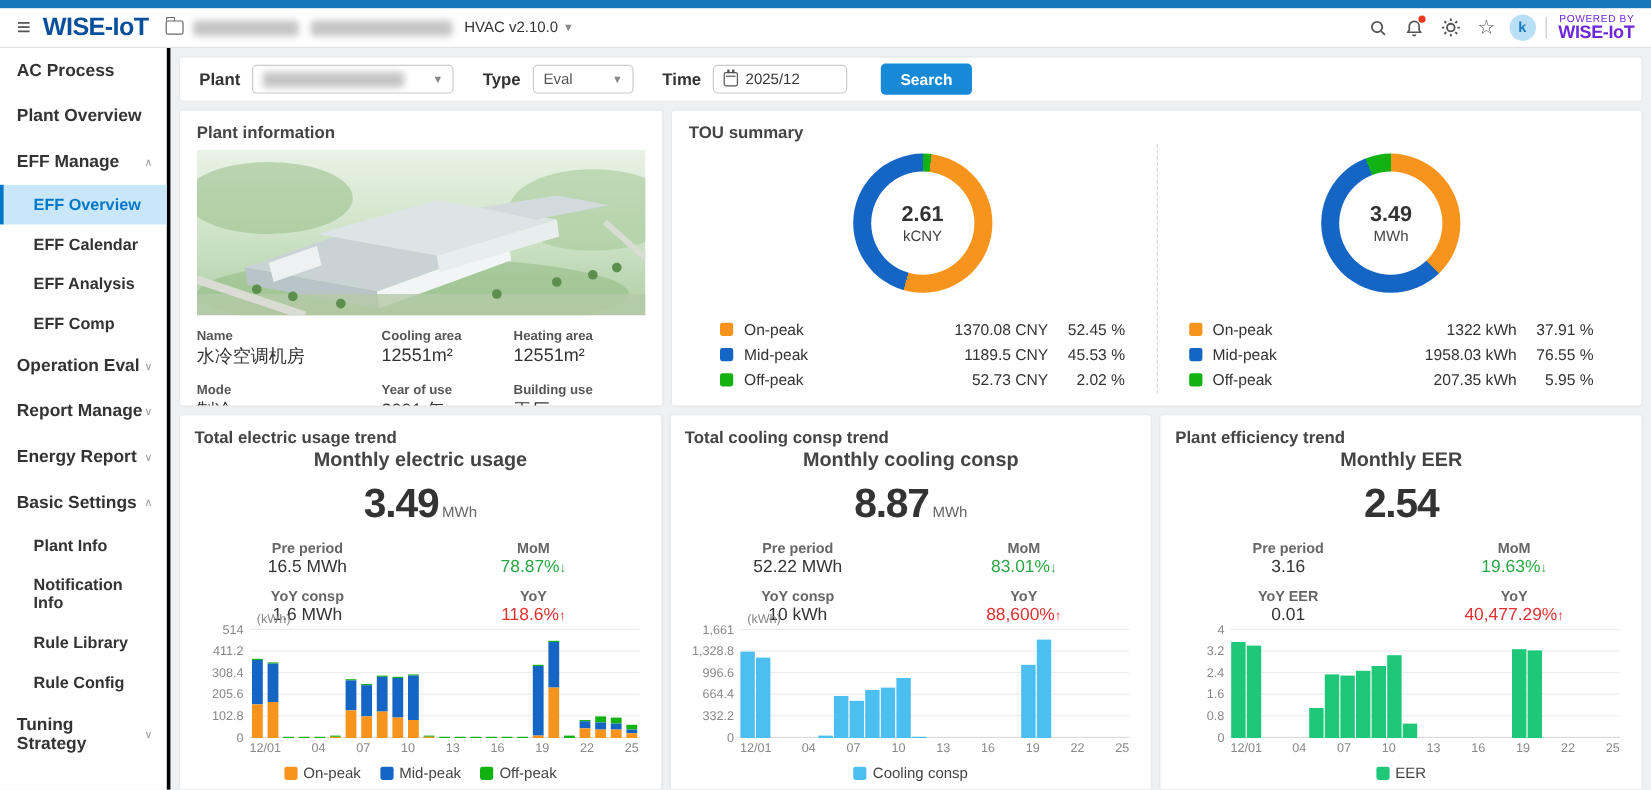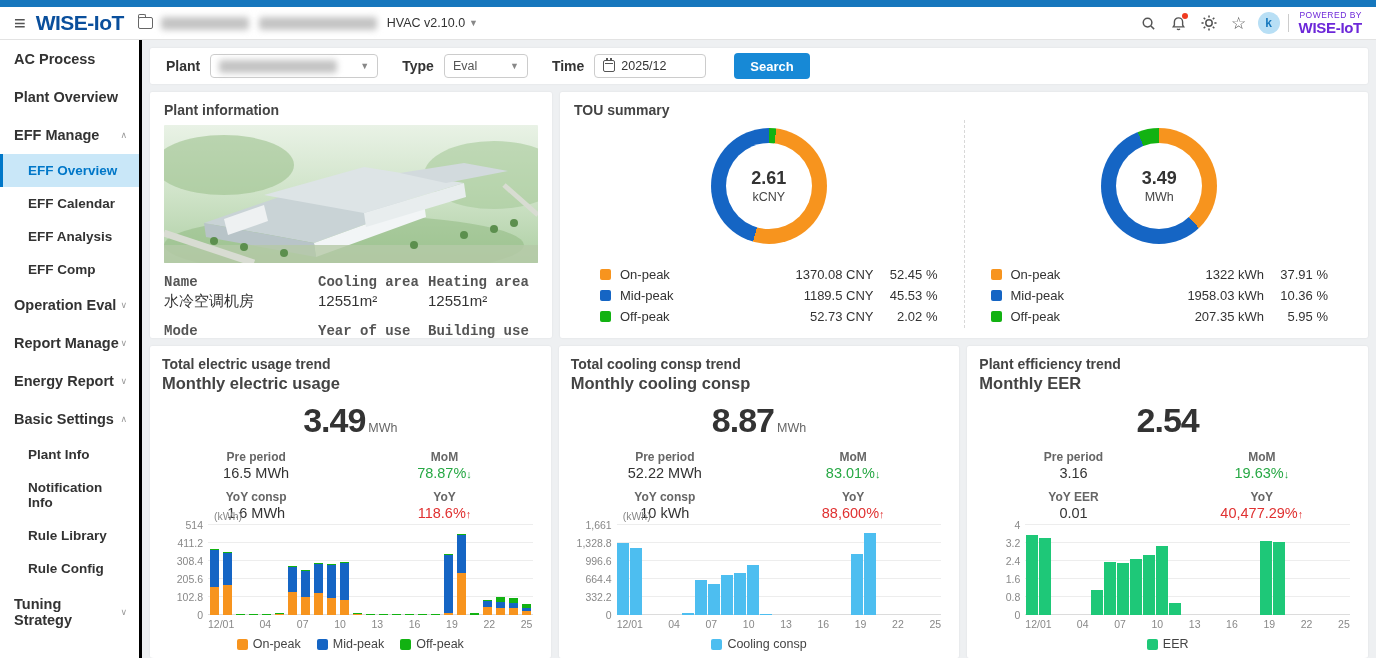--- a/index.html
+++ b/index.html
@@ -61,42 +61,42 @@
   
   .row1 { display:grid; grid-template-columns:402px 1fr; gap:8px; height:246px; margin-bottom:8px; }
   .row2 { display:grid; grid-template-columns:1fr 1fr 1fr; gap:8px; height:312px; }
 
   .card-title { font-size:14px; font-weight:bold; color:#444; }
 
   
   .plant-card { padding:10px 14px; overflow:hidden; }
   .plant-img { margin-top:7px; width:100%; height:138px; border-radius:1px; overflow:hidden; }
   .pi-fields { display:grid; grid-template-columns:1.4fr 1fr 1fr; row-gap:12px; margin-top:11px; }
-  .pi-label { font-size:14px; font-weight:bold; color:#555; margin-bottom:2px;font-family:Liberation Mono, monospace; }
+  .pi-label { font-size:11px; font-weight:bold; color:#555; margin-bottom:2px; }
   .pi-value { font-size:15px; color:#333; }
 
   
   .tou-card { padding:10px 14px; display:flex; flex-direction:column; }
   .tou-body { flex:1; display:flex; margin-top:2px; }
   .tou-half { flex:1; display:flex; flex-direction:column; align-items:center; padding:0 26px; }
   .tou-half + .tou-half { border-left:1px dashed #d8d8d8; }
   .donut { width:116px; height:116px; border-radius:50%; position:relative; margin:8px 0 20px; }
   .donut-hole { position:absolute; left:15px; top:15px; width:86px; height:86px; border-radius:50%;
     background:#fff; display:flex; flex-direction:column; align-items:center; justify-content:center; }
   .donut-val { font-size:18px; font-weight:bold; color:#333; }
   .donut-unit { font-size:12.5px; color:#444; margin-top:1px; }
   .tou-legend { width:100%; }
   .tou-lrow { display:grid; grid-template-columns:20px 1fr 110px 64px; align-items:center; font-size:13px; color:#333; padding:3px 0; }
   .chip { width:11px; height:11px; border-radius:2px; }
   .tou-val { text-align:right; }
   .tou-pct { text-align:right; }
 
   
   .trend-card { padding:10px 12px; display:flex; flex-direction:column; overflow:hidden; }
-  .t-sub { text-align:left; font-size:16.5px; font-weight:bold; color:#444; margin-top:2px; }
+  .t-sub { text-align:center; font-size:16.5px; font-weight:bold; color:#444; margin-top:2px; }
   .t-big { text-align:center; margin-top:8px; }
   .t-big .v { font-size:34px; font-weight:bold; color:#333; letter-spacing:-1px; }
   .t-big .u { font-size:12.5px; color:#666; margin-left:3px; }
   .t-stats { display:grid; grid-template-columns:1fr 1fr; row-gap:9px; margin:10px 0 4px; }
   .t-stat { text-align:center; }
   .t-stat .lab { font-size:12px; font-weight:bold; color:#666; }
   .t-stat .val { font-size:14.5px; color:#333; margin-top:1px; }
   .t-stat .val.down { color:#27a844; }
   .t-stat .val.up { color:#e03131; }
   .t-stat .arr { font-size:11px; }
@@ -354,21 +354,21 @@
               <div class="tou-lrow">
                 <span class="chip" style="background: rgb(247, 148, 30);"></span>
                 <span>On-peak</span>
                 <span class="tou-val">1322 kWh</span>
                 <span class="tou-pct">37.91 %</span>
               </div>
               <div class="tou-lrow">
                 <span class="chip" style="background: rgb(21, 101, 196);"></span>
                 <span>Mid-peak</span>
                 <span class="tou-val">1958.03 kWh</span>
-                <span class="tou-pct">10.36 %</span>
+                <span class="tou-pct">76.55 %</span>
               </div>
               <div class="tou-lrow">
                 <span class="chip" style="background: rgb(18, 178, 18);"></span>
                 <span>Off-peak</span>
                 <span class="tou-val">207.35 kWh</span>
                 <span class="tou-pct">5.95 %</span>
               </div>
             </div>
           </div>
         </div>

